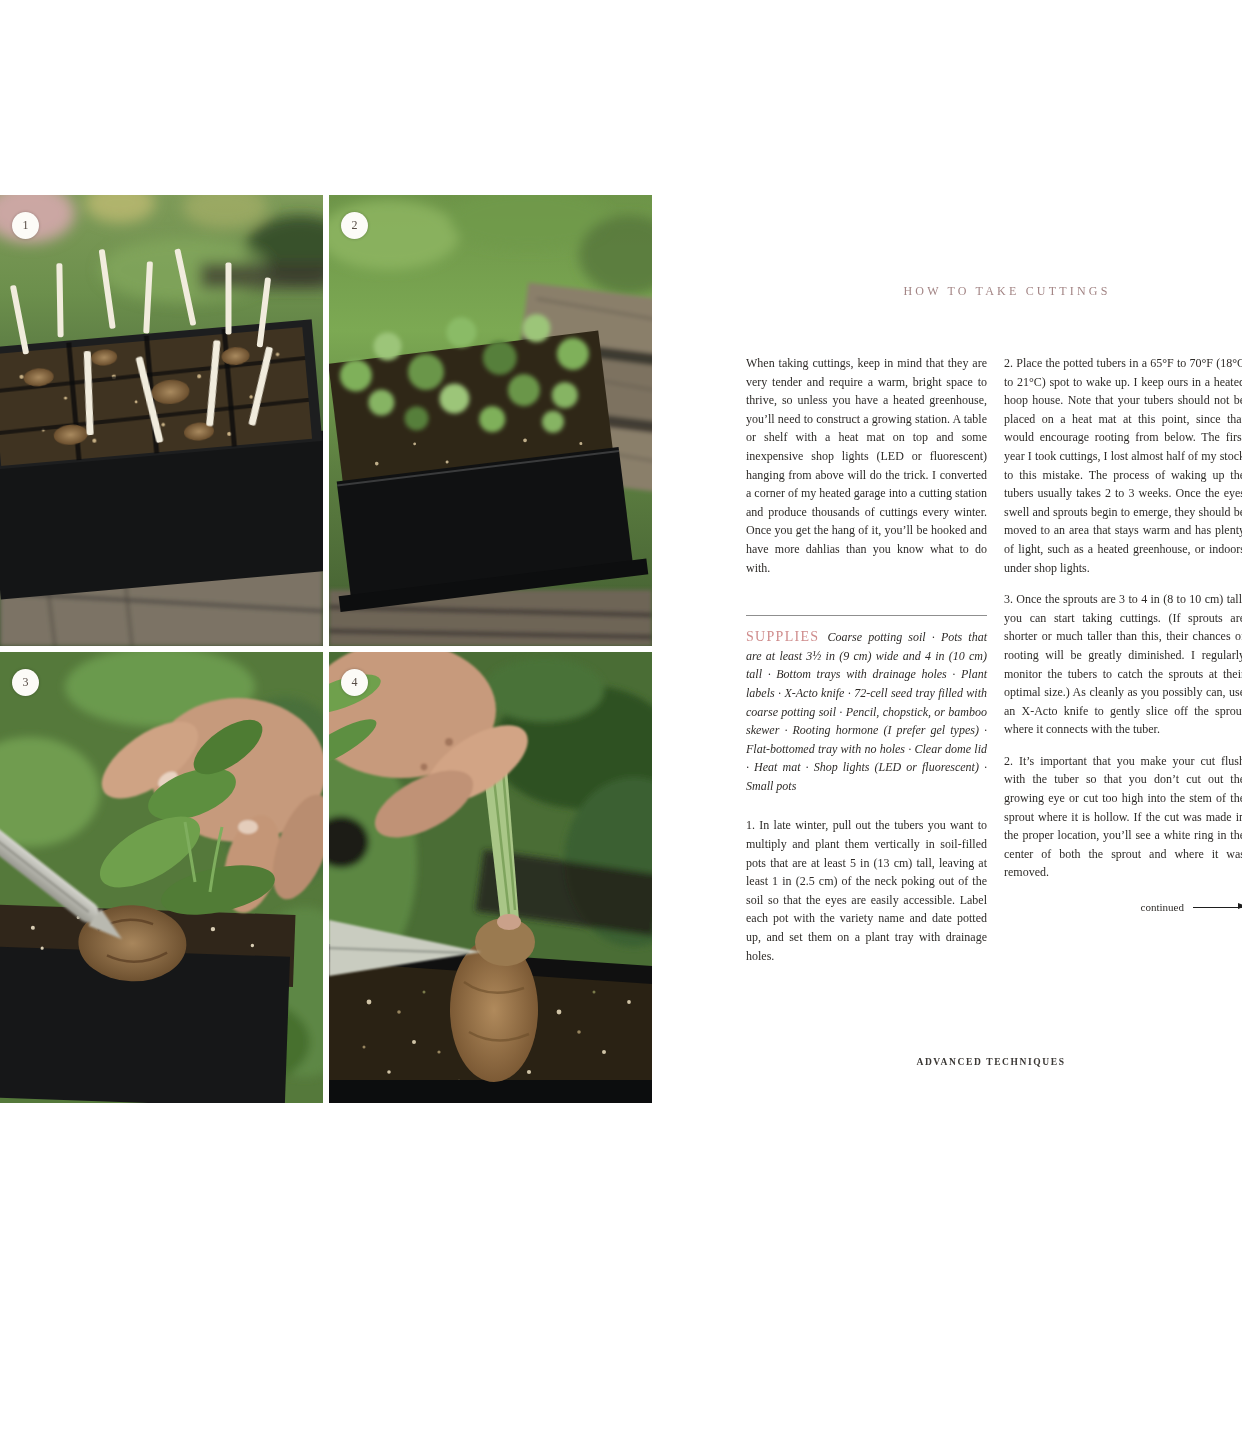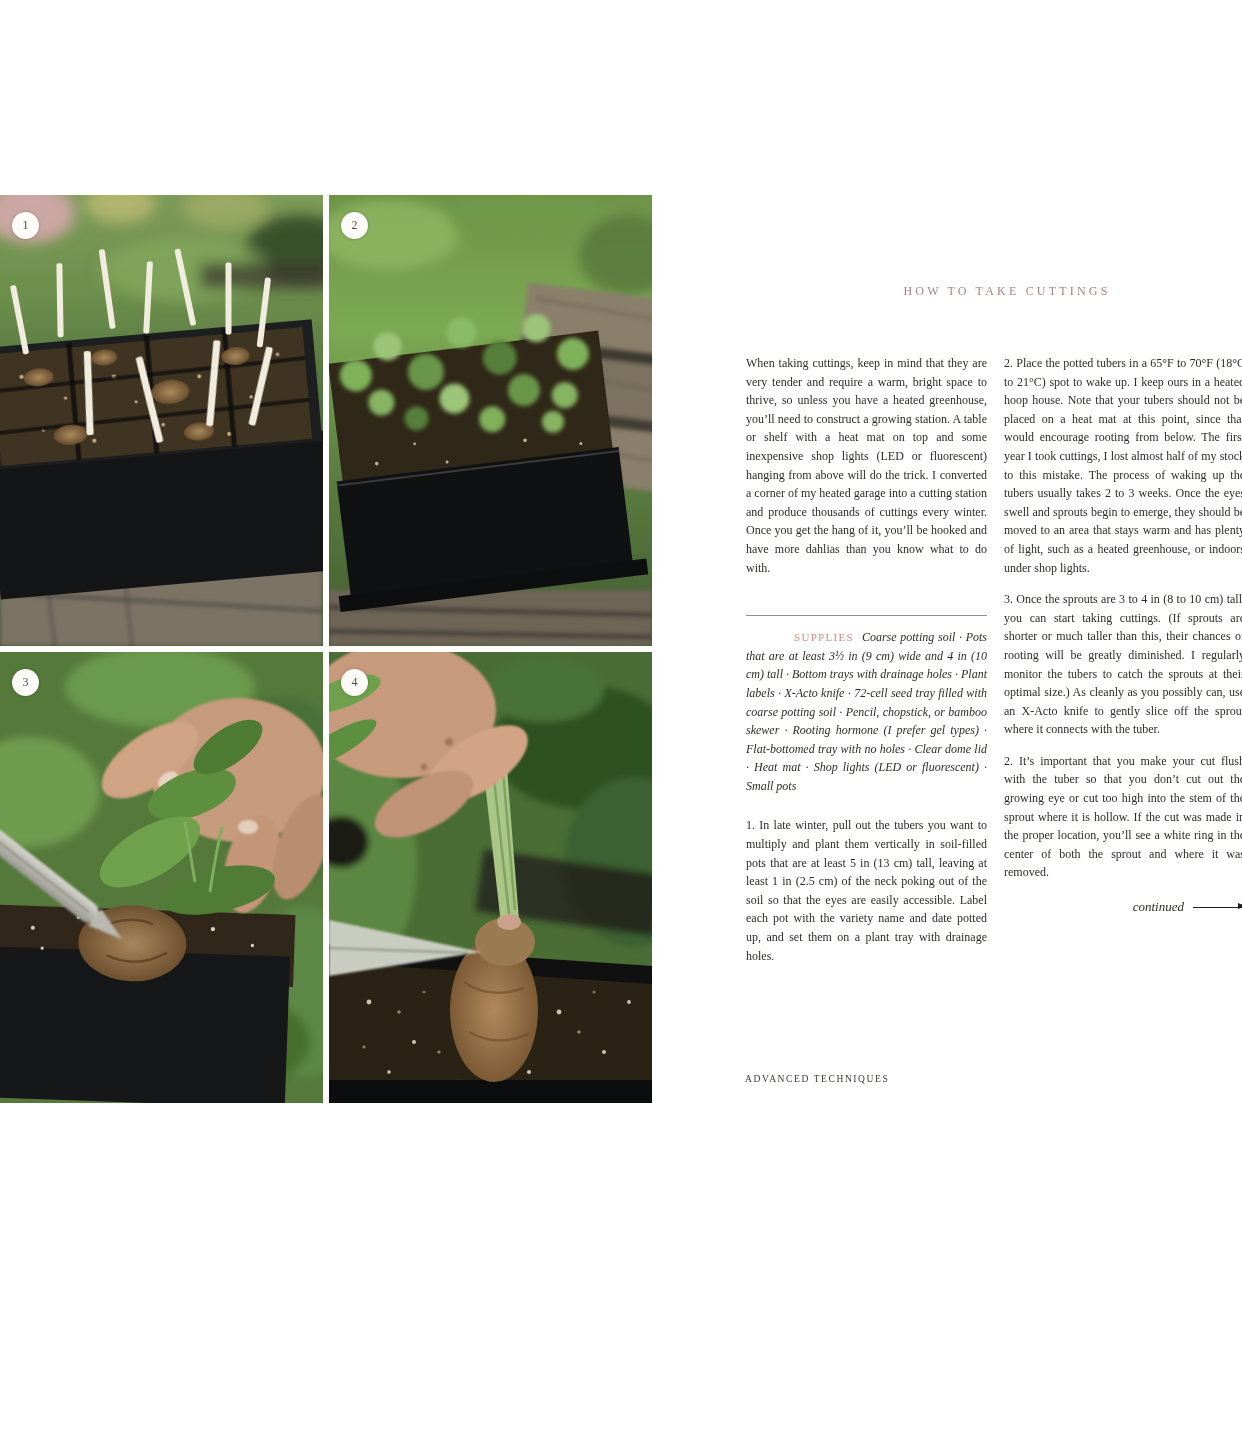--- a/index.html
+++ b/index.html
@@ -12,29 +12,29 @@
   .badge{position:absolute;top:17px;left:12px;width:27px;height:27px;border-radius:50%;background:#fcfbf7;color:#554b44;display:flex;align-items:center;justify-content:center;font:12px "Liberation Serif",serif;box-shadow:0 0 3px rgba(0,0,0,.25);}
 
   
   .page-title{position:absolute;left:745px;top:268px;width:492px;margin:16px;text-align:center;font-size:12px;font-weight:400;letter-spacing:3.2px;color:var(--title,#a28484);}
   .col{position:absolute;top:354px;width:241px;font-size:12px;line-height:18.6px;text-align:justify;color:var(--body-text,#2e2b28);}
   .col p{margin:0;}
   .col-left{left:746px;}
   .col-right{left:996px;margin-left:8px;}
   .rule{border:0;border-top:1px solid var(--rule,#8f8f8f);height:0;margin:38px 0 0 0;}
   .supplies{margin-top:12px !important;font-style:italic;}
-  .supplies-label{font-style:normal;font-size:11px;letter-spacing:1.3px;color:var(--supplies-label,#cf8c8c);margin-right:8px;margin-left:48px;}
+  .supplies-label{font-style:normal;font-size:14px;letter-spacing:1.3px;color:var(--supplies-label,#cf8c8c);margin-right:8px;}
   .step-1{margin-top:21px !important;}
   .step-3{margin-top:13px !important;}
   .step-4{margin-top:13px !important;}
   .continued-row{margin-top:16px;display:flex;justify-content:flex-end;align-items:center;gap:9px;}
-  .continued-label{font-style:italic;font-size:13px;color:var(--body-text,#2e2b28);}
+  .continued-label{font-size:11px;color:var(--body-text,#2e2b28);}
   .arrow-line{position:relative;width:52px;height:1px;background:#1e1e1e;}
   .arrow-line::after{content:"";position:absolute;right:-1px;top:-3.5px;border-left:8px solid #1e1e1e;border-top:3.5px solid transparent;border-bottom:3.5px solid transparent;}
-  .page-footer{position:absolute;left:745px;top:1057px;width:492px;font-size:9.5px;font-weight:400;letter-spacing:1.6px;color:var(--footer,#3a3734);margin-top:17px;}
+  .page-footer{position:absolute;left:745px;top:1057px;width:492px;text-align:center;font-size:9.5px;font-weight:700;letter-spacing:1.6px;color:var(--footer,#3a3734);}
 </style>
 </head>
 <body>
 
 <div class="spread">
 
   <div class="photo-grid">
 
     <figure class="photo">
       <svg viewBox="0 0 323 451" preserveAspectRatio="none">

